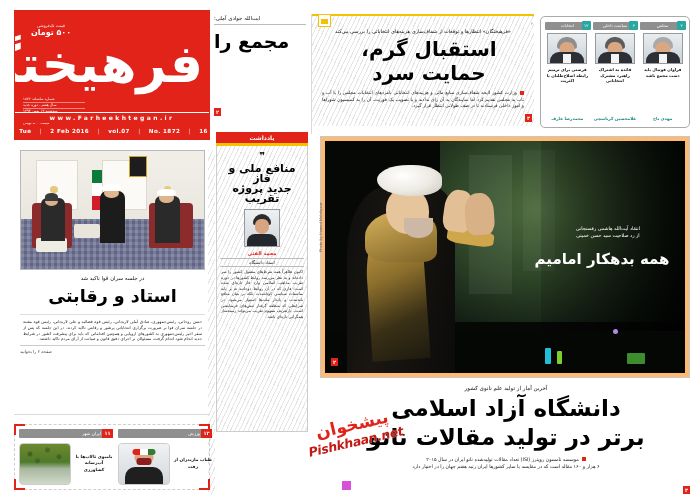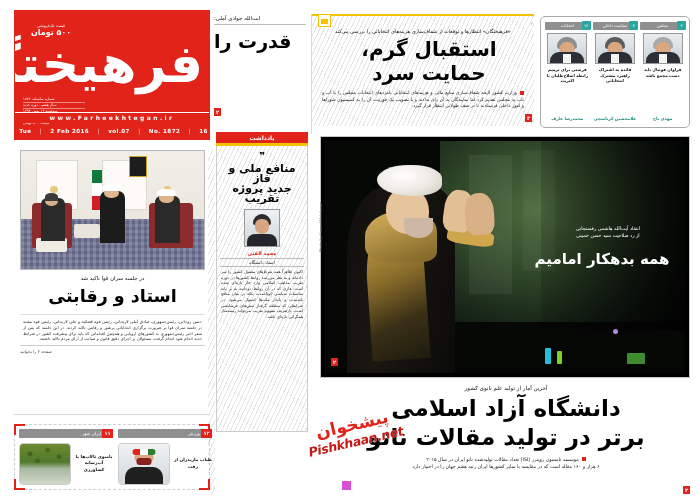--- a/index.html
+++ b/index.html
@@ -271,21 +271,21 @@
   .bthumb.por .tb{position:absolute;left:50%;top:14%;width:23px;height:6px;transform:translateX(-50%);
     background:linear-gradient(90deg,#e2231a 0 33%,#ffffff 33% 66%,#2f7d32 66% 100%);border-radius:3px;}
   .bthumb.por .bd{position:absolute;left:50%;bottom:0;width:38px;height:17px;transform:translateX(-50%);
     background:#1f1f1f;border-radius:10px 10px 0 0;}
   .bthumb.por .mk{position:absolute;left:50%;top:36%;width:15px;height:7px;transform:translateX(-50%);
     background:#8b1f1f;border-radius:3px;}
 
   
   .mainphoto{
     position:absolute;left:320px;top:136px;width:370px;height:242px;
-    border:.8px solid #c7c7c7;box-sizing:border-box;padding:4px;background:#000000;
+    border:.8px solid #c7c7c7;box-sizing:border-box;padding:4px;background:#fdba74;
   }
   .mp-inner{position:absolute;inset:4px;background:#060806;overflow:hidden;}
   .mp-wall{position:absolute;left:32%;top:0;width:68%;height:78%;
     background:radial-gradient(ellipse at 40% 38%,#4c6b3d 0%,#2f4628 42%,#142015 78%,#070b07 100%);}
   .mp-panel1{position:absolute;left:40%;top:6%;width:12%;height:60%;background:rgba(255,255,255,.06);}
   .mp-panel2{position:absolute;left:55%;top:4%;width:9%;height:52%;background:rgba(255,255,255,.045);}
   .mp-darkband{position:absolute;left:60%;top:0;width:40%;height:100%;
     background:linear-gradient(90deg,rgba(0,0,0,.15),rgba(0,0,0,.86));}
   .mp-floor{position:absolute;left:0;bottom:0;width:100%;height:18%;background:#050705;}
   .mp-led1{position:absolute;left:61%;bottom:4%;width:6px;height:16px;background:#22bfd8;border-radius:1px;}
@@ -401,21 +401,21 @@
       <span>vol.07</span>
       <span class="sep">|</span>
       <span>No. 1872</span>
       <span class="sep">|</span>
       <span>16 Pages</span>
     </div>
   </div>
 
   <div class="teaser">
     <div class="kicker">ایت‌الله جوادی آملی:</div>
-    <div class="head">قدرت را</div>
+    <div class="head">مجمع را</div>
     <div class="mark">
       <span class="sqmark">۲</span>
     </div>
   </div>
 
   <div class="lead hatch">
     <div class="lead-ear"></div>
     <div class="kicker">«فرهیختگان» انتظارها و توقعات از شفاف‌سازی هزینه‌های انتخاباتی را بررسی می‌کند</div>
     <div class="head">استقبال گرم، حمایت سرد</div>
     <div class="body"><span class="sq"></span><span>وزارت کشور لایحه شفاف‌سازی منابع مالی و هزینه‌های انتخاباتی نامزدهای انتخابات مجلس را با آب و تاب به مجلس تقدیم کرد اما نمایندگان به آن رای ندادند و با تصویب یک فوریت، آن را به کمیسیون شوراها و امور داخلی فرستادند تا در صف طولانی انتظار قرار گیرد.</span></div>

